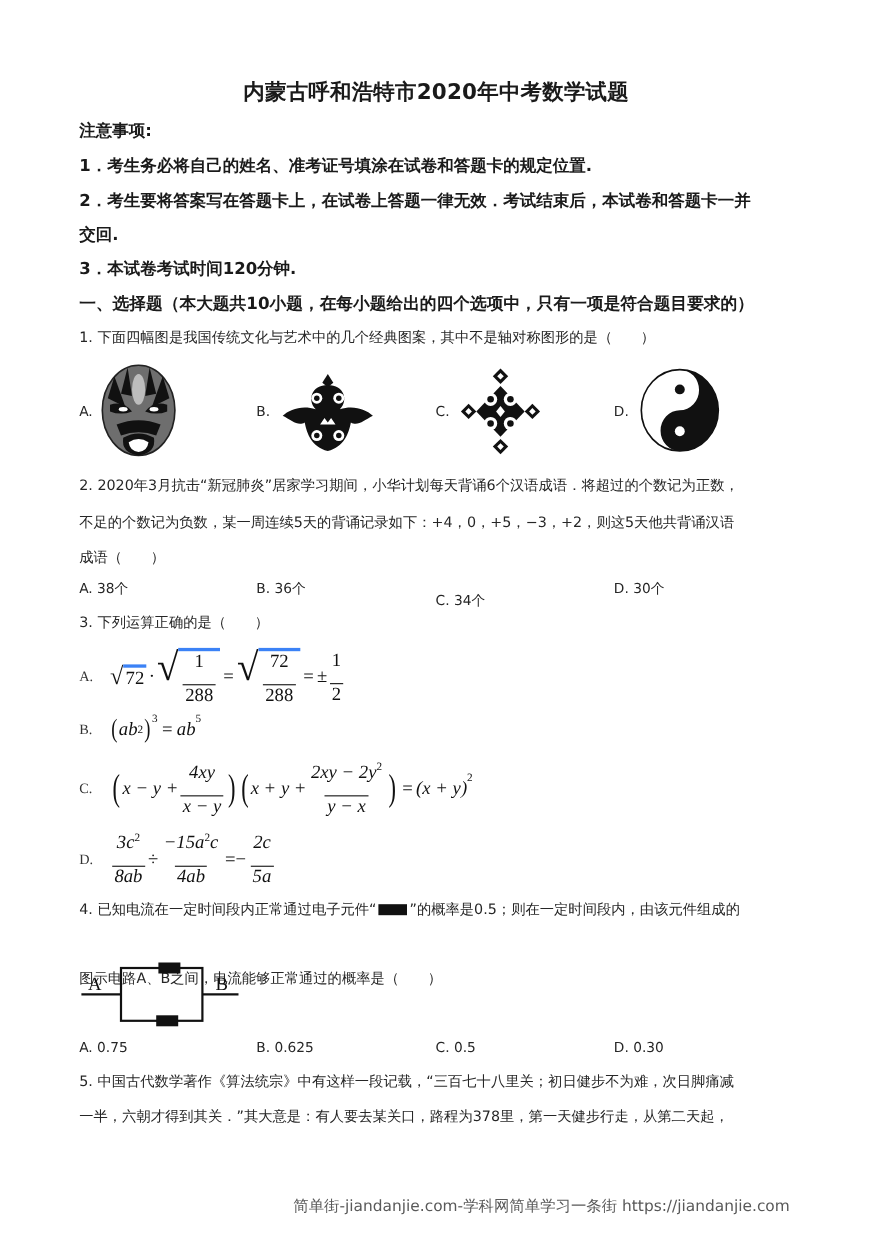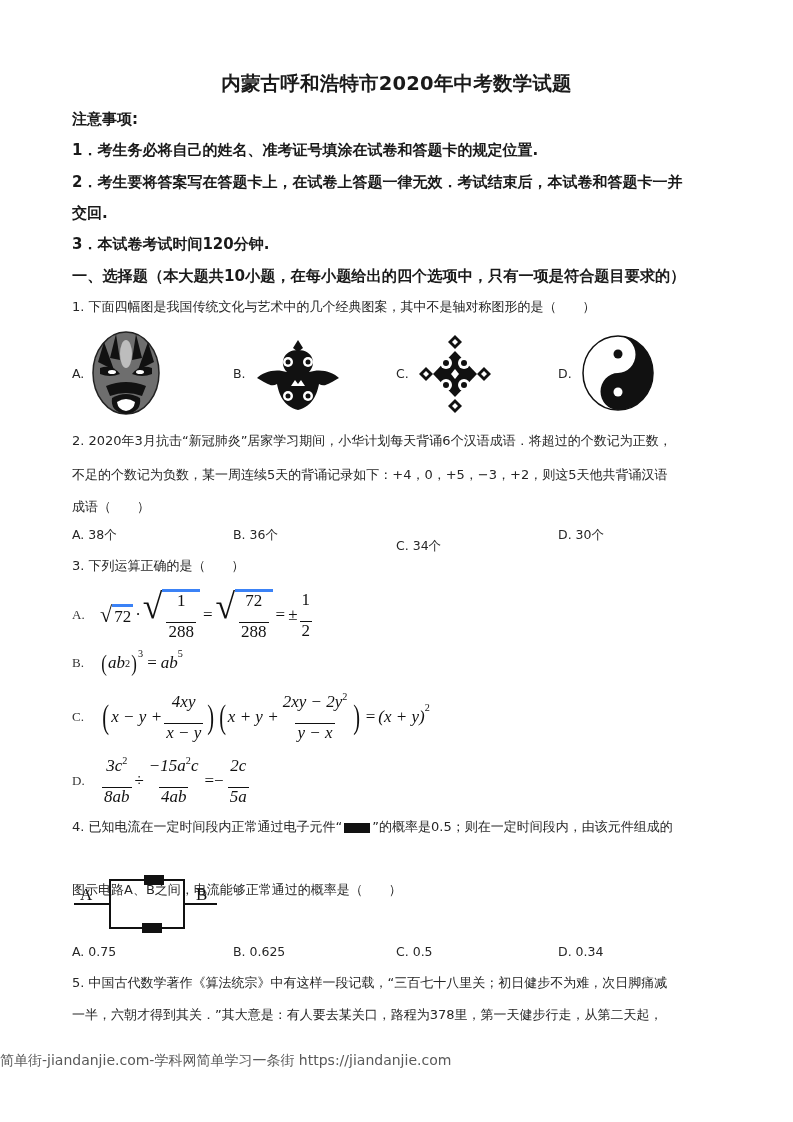--- a/index.html
+++ b/index.html
@@ -47,21 +47,21 @@
   .sqrt .radical { font-size: 1.3em; line-height: 1; }
   .sqrt .radicand { border-top: 3px solid #3b82f6; padding: 0 2px; display: inline-flex; align-items: center; }
   .big-paren { font-size: 34px; line-height: 1; font-weight: 100; transform: scaleX(0.6); display: inline-block; }
   .med-paren { font-size: 24px; line-height: 1; transform: scaleX(0.7); display: inline-block; }
   sup { font-size: 0.6em; }
   .label-opt {
     font-family: "Liberation Serif", serif; font-size: 13px; color: #333;
     width: 28px; display: inline-block;
   }
   .footer {
-    top: 1052px; left: 0; width: 718px; text-align: left;
+    top: 1088px; left: 0; width: 718px; text-align: right;
     font-family: "DejaVu Sans", "Liberation Sans", sans-serif;
     font-size: 14px; color: #595959;
   }
   .imgbox { position: absolute; }
   .blackbox { display: inline-block; width: 26px; height: 10px; background: #111; vertical-align: middle; margin: 0 2px; }
 </style>
 </head>
 <body>
 
 <div class="abs title">内蒙古呼和浩特市2020年中考数学试题</div>
@@ -254,18 +254,18 @@
     <rect x="72" y="3" width="20" height="10" fill="#111"></rect>
     <rect x="70" y="51" width="20" height="10" fill="#111"></rect>
     <text x="8" y="28" font-family="Liberation Serif, serif" font-size="17" fill="#111">A</text>
     <text x="124" y="28" font-family="Liberation Serif, serif" font-size="17" fill="#111">B</text>
   </svg>
 </div>
 
 <div class="abs opt" style="top:944px; left:72px;">A. 0.75</div>
 <div class="abs opt" style="top:944px; left:233px;">B. 0.625</div>
 <div class="abs opt" style="top:944px; left:396px;">C. 0.5</div>
-<div class="abs opt" style="top:944px; left:558px;">D. 0.34</div>
+<div class="abs opt" style="top:944px; left:558px;">D. 0.30</div>
 
 <div class="abs q" style="top:974px;">5. 中国古代数学著作《算法统宗》中有这样一段记载，“三百七十八里关；初日健步不为难，次日脚痛减</div>
 <div class="abs q" style="top:1006px;">一半，六朝才得到其关．”其大意是：有人要去某关口，路程为378里，第一天健步行走，从第二天起，</div>
 
 <div class="abs footer">简单街-jiandanjie.com-学科网简单学习一条街 https://jiandanjie.com</div>
 
 </body></html>

